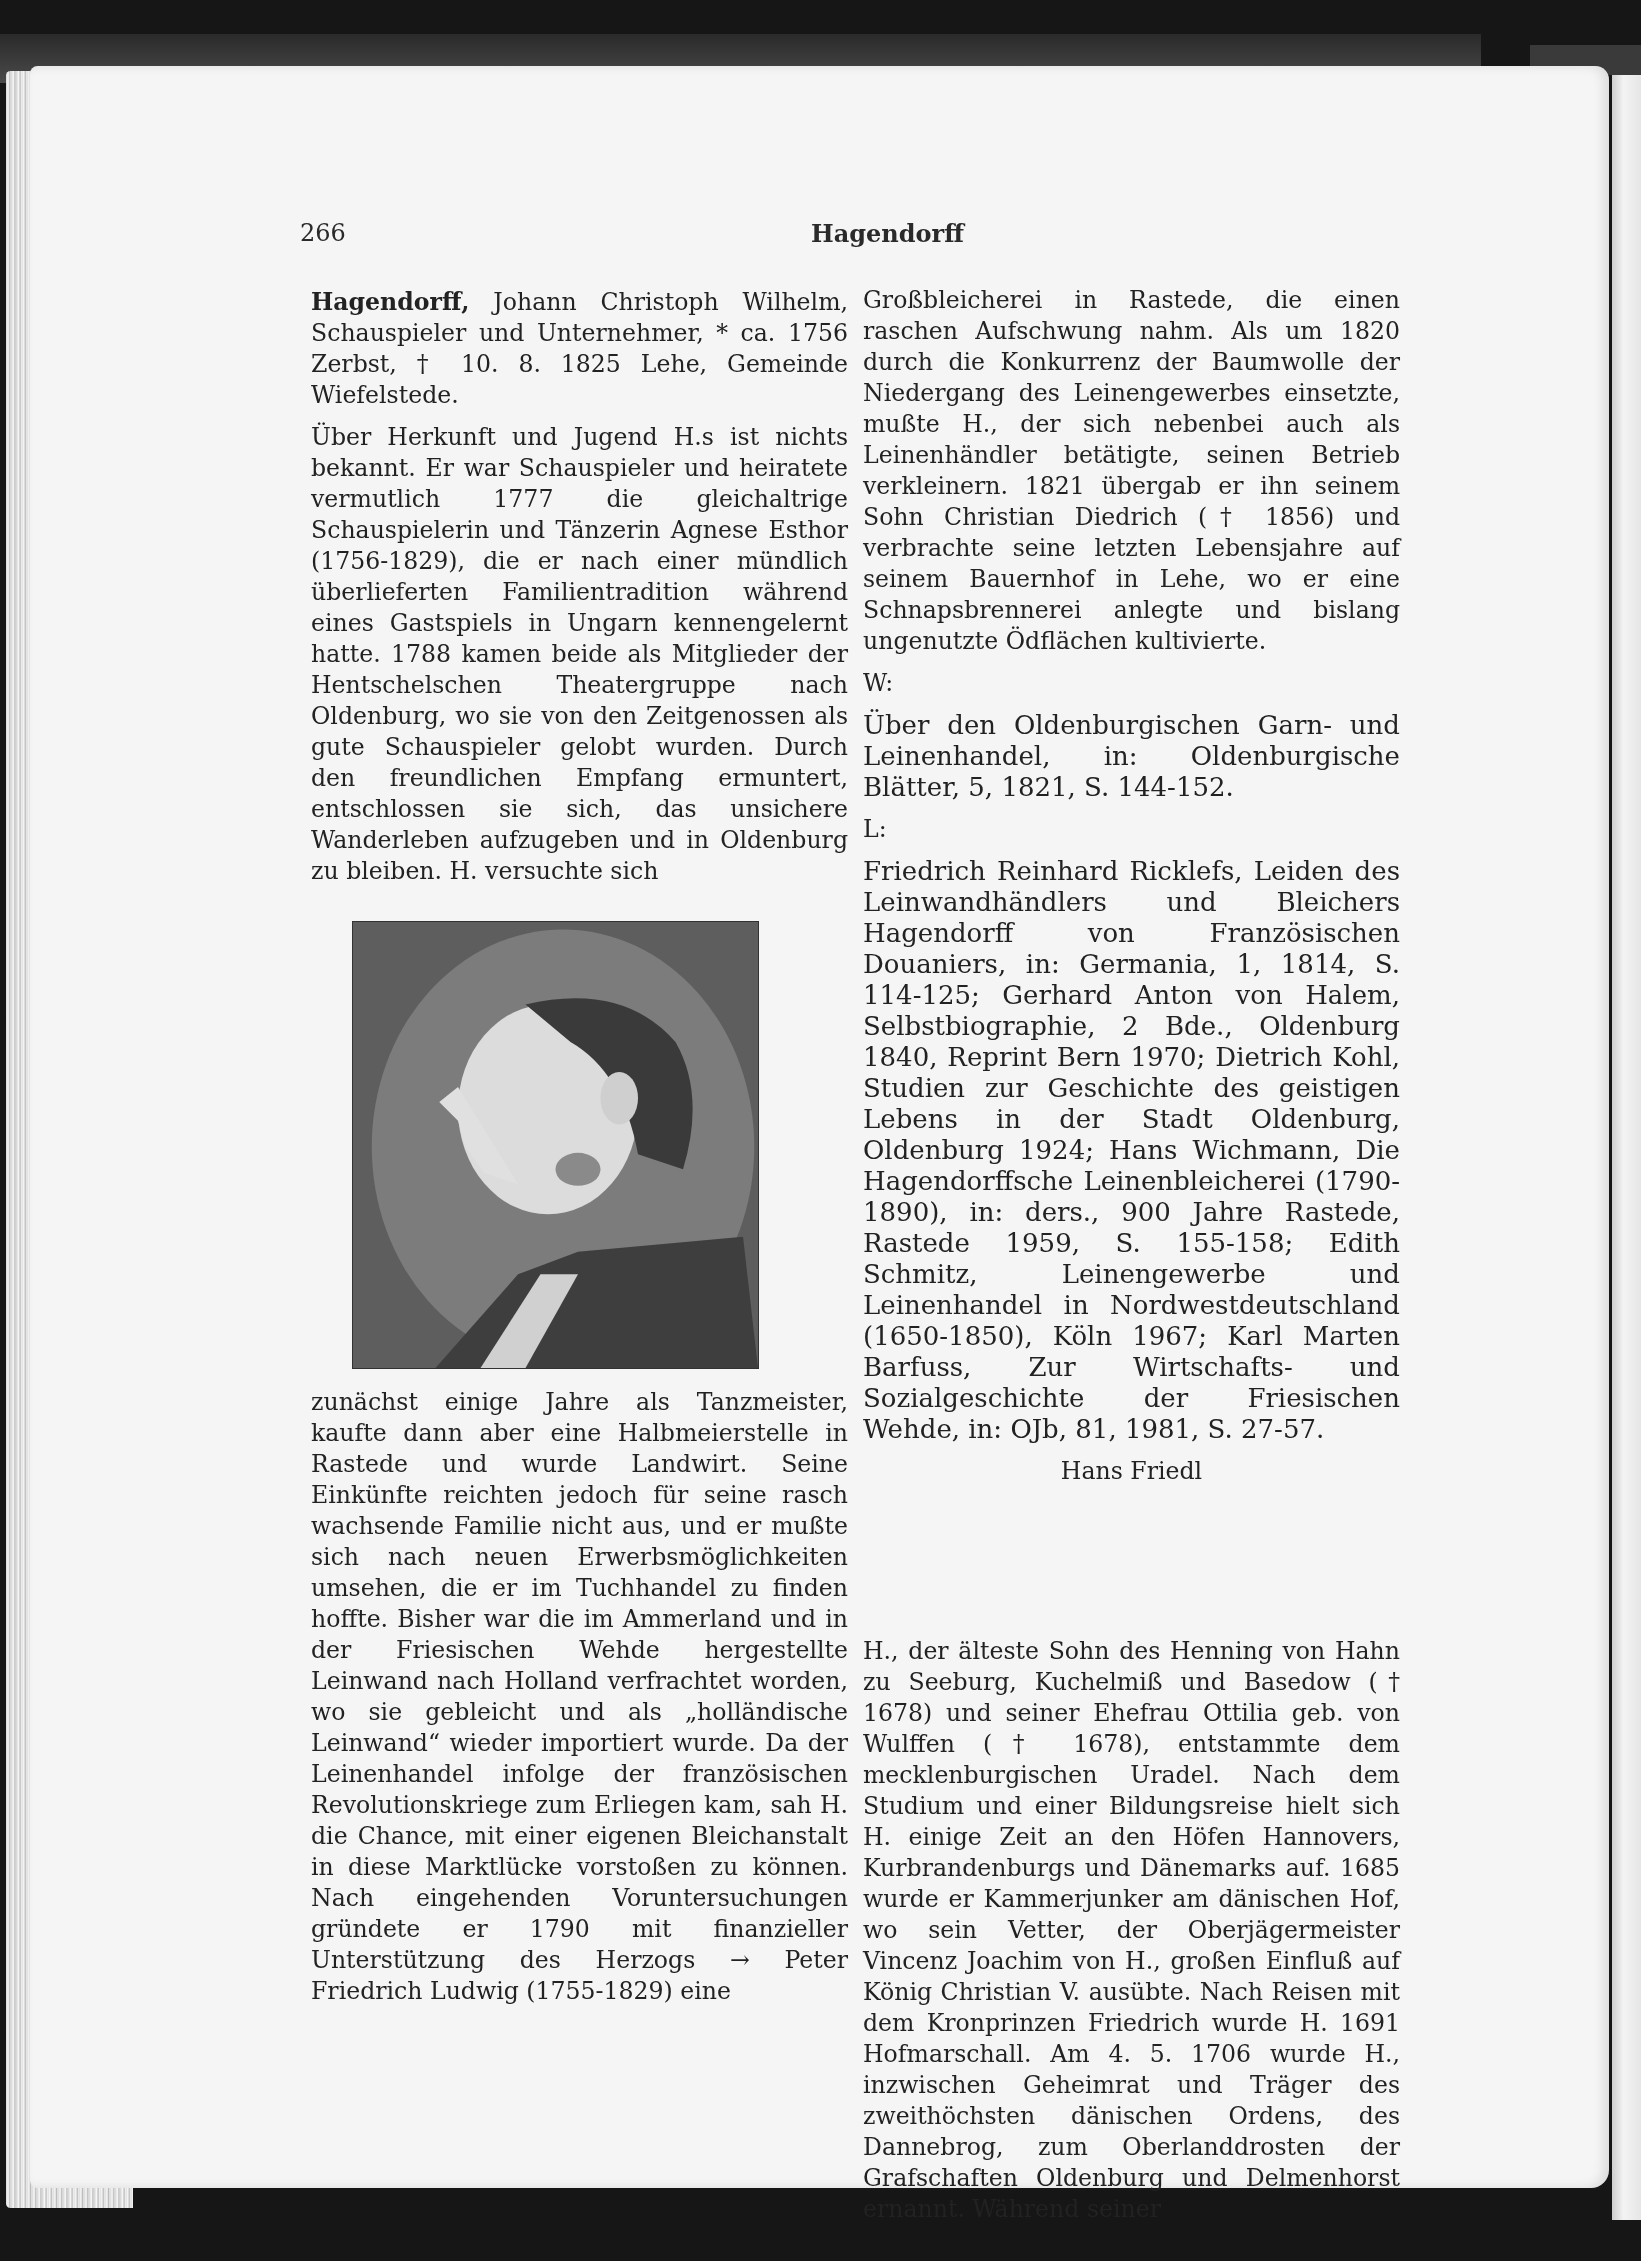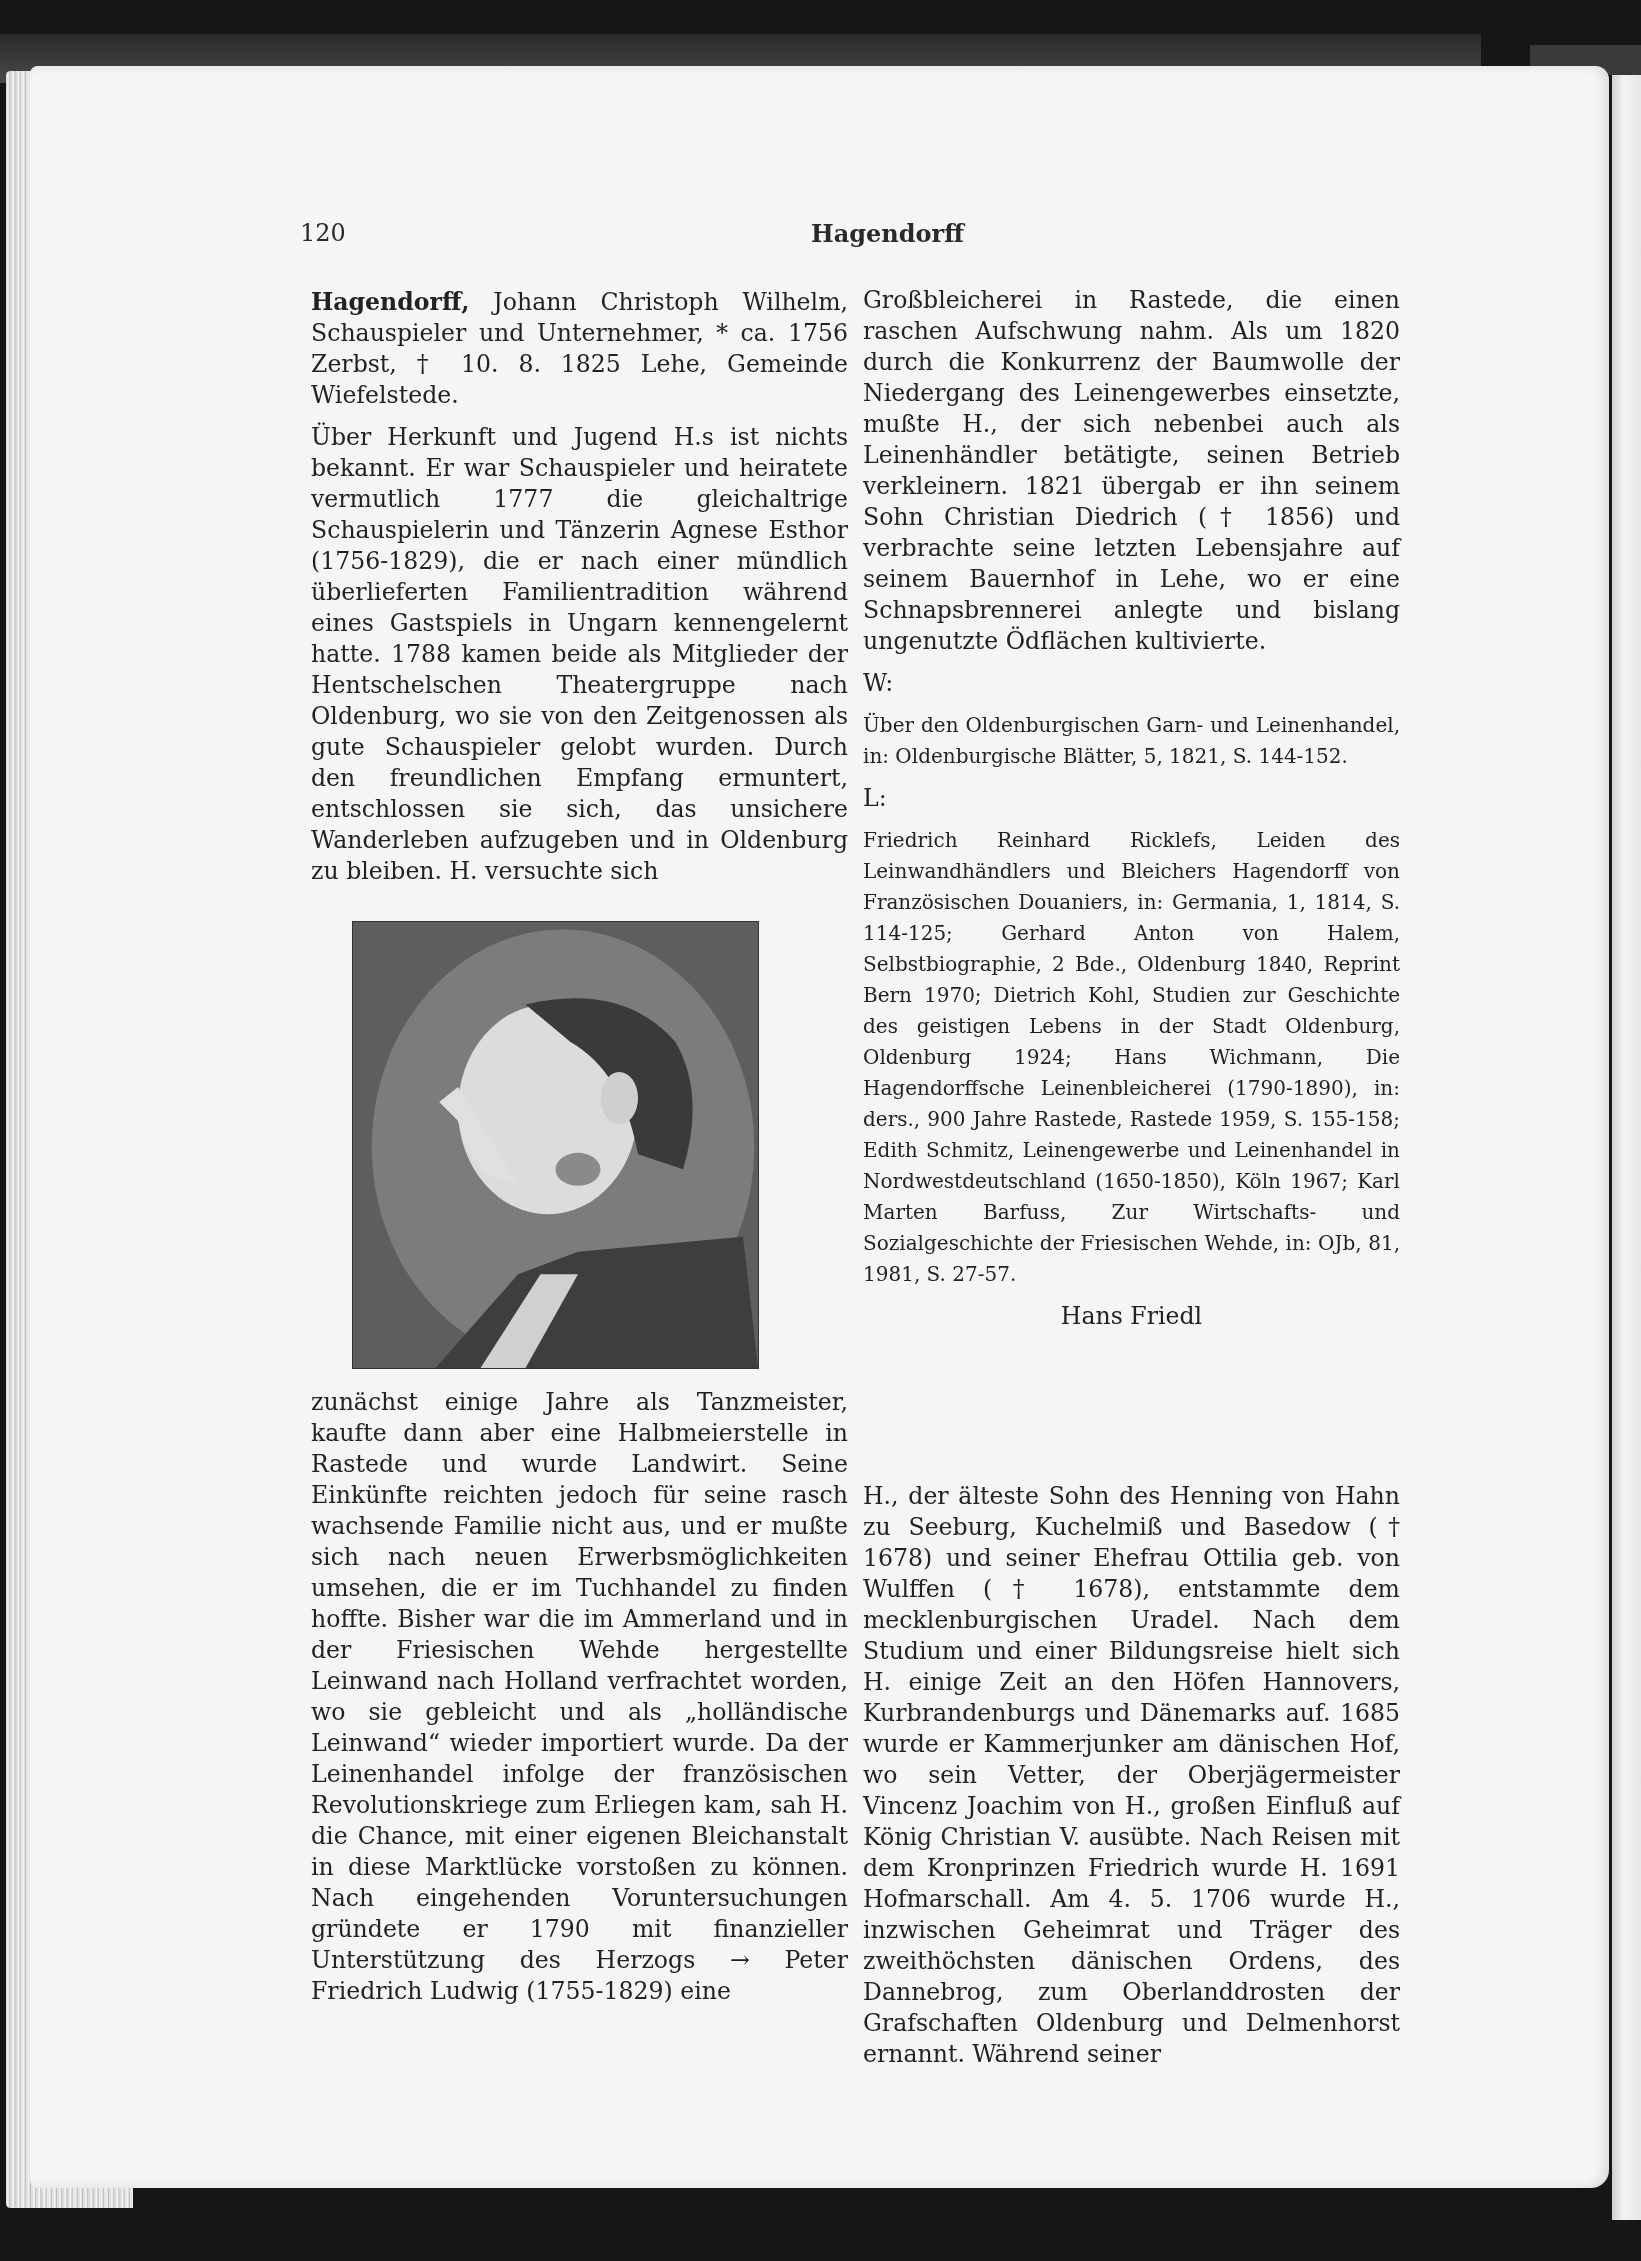--- a/index.html
+++ b/index.html
@@ -42,21 +42,21 @@
   .column {
     position: absolute; top: 276px; width: 559px;
     font-size: 23.6px; line-height: 31px; color: #222;
     text-align: justify;
     hyphens: none;
   }
   .col-left { left: 300px; }
   .col-right { left: 852px; top: 274px; }
   .column p { margin: 11px; }
   .lemma { font-weight: bold; }
-  .bib { font-size: 20px; line-height: 31px; }
+  .bib { font-size: 26px; line-height: 31px; }
   .author-sign { text-align: center; }
   .portrait {
     width: 405px; height: 446px;
     margin: 34px auto 18px auto;
     position: relative; left: -24px;
     background:
       radial-gradient(ellipse 45% 55% at 52% 50%, rgba(160,160,160,0.0) 60%, rgba(40,40,40,0.9) 100%),
       #6d6d6d;
     overflow: hidden;
     border: 0.7px solid #333;
@@ -68,21 +68,21 @@
 <body>
 
 <div class="cover-top"></div>
 <div class="cover-right"></div>
 <div class="page-stack"></div>
 <div class="gutter"></div>
 
 <div class="page"></div>
 
 <div class="header">
-  <span class="page-number">120</span>
+  <span class="page-number">266</span>
   <span class="running-head">Hagendorff</span>
 </div>
 
 <div class="column col-left">
   <p>
     <span class="lemma">Hagendorff,</span><span> Johann Christoph Wilhelm, Schauspieler und Unternehmer, * ca. 1756 Zerbst, † 10. 8. 1825 Lehe, Gemeinde Wiefelstede.</span>
   </p>
   <p>Über Herkunft und Jugend H.s ist nichts bekannt. Er war Schauspieler und heiratete vermutlich 1777 die gleichaltrige Schauspielerin und Tänzerin Agnese Esthor (1756-1829), die er nach einer mündlich überlieferten Familientradition während eines Gastspiels in Ungarn kennengelernt hatte. 1788 kamen beide als Mitglieder der Hentschelschen Theatergruppe nach Oldenburg, wo sie von den Zeitgenossen als gute Schauspieler gelobt wurden. Durch den freundlichen Empfang ermuntert, entschlossen sie sich, das unsichere Wanderleben aufzugeben und in Oldenburg zu bleiben. H. versuchte sich</p>
   <div class="portrait" title="Porträt Johann Christoph Wilhelm Hagendorff">
     <svg viewBox="0 0 540 595" preserveAspectRatio="none">

